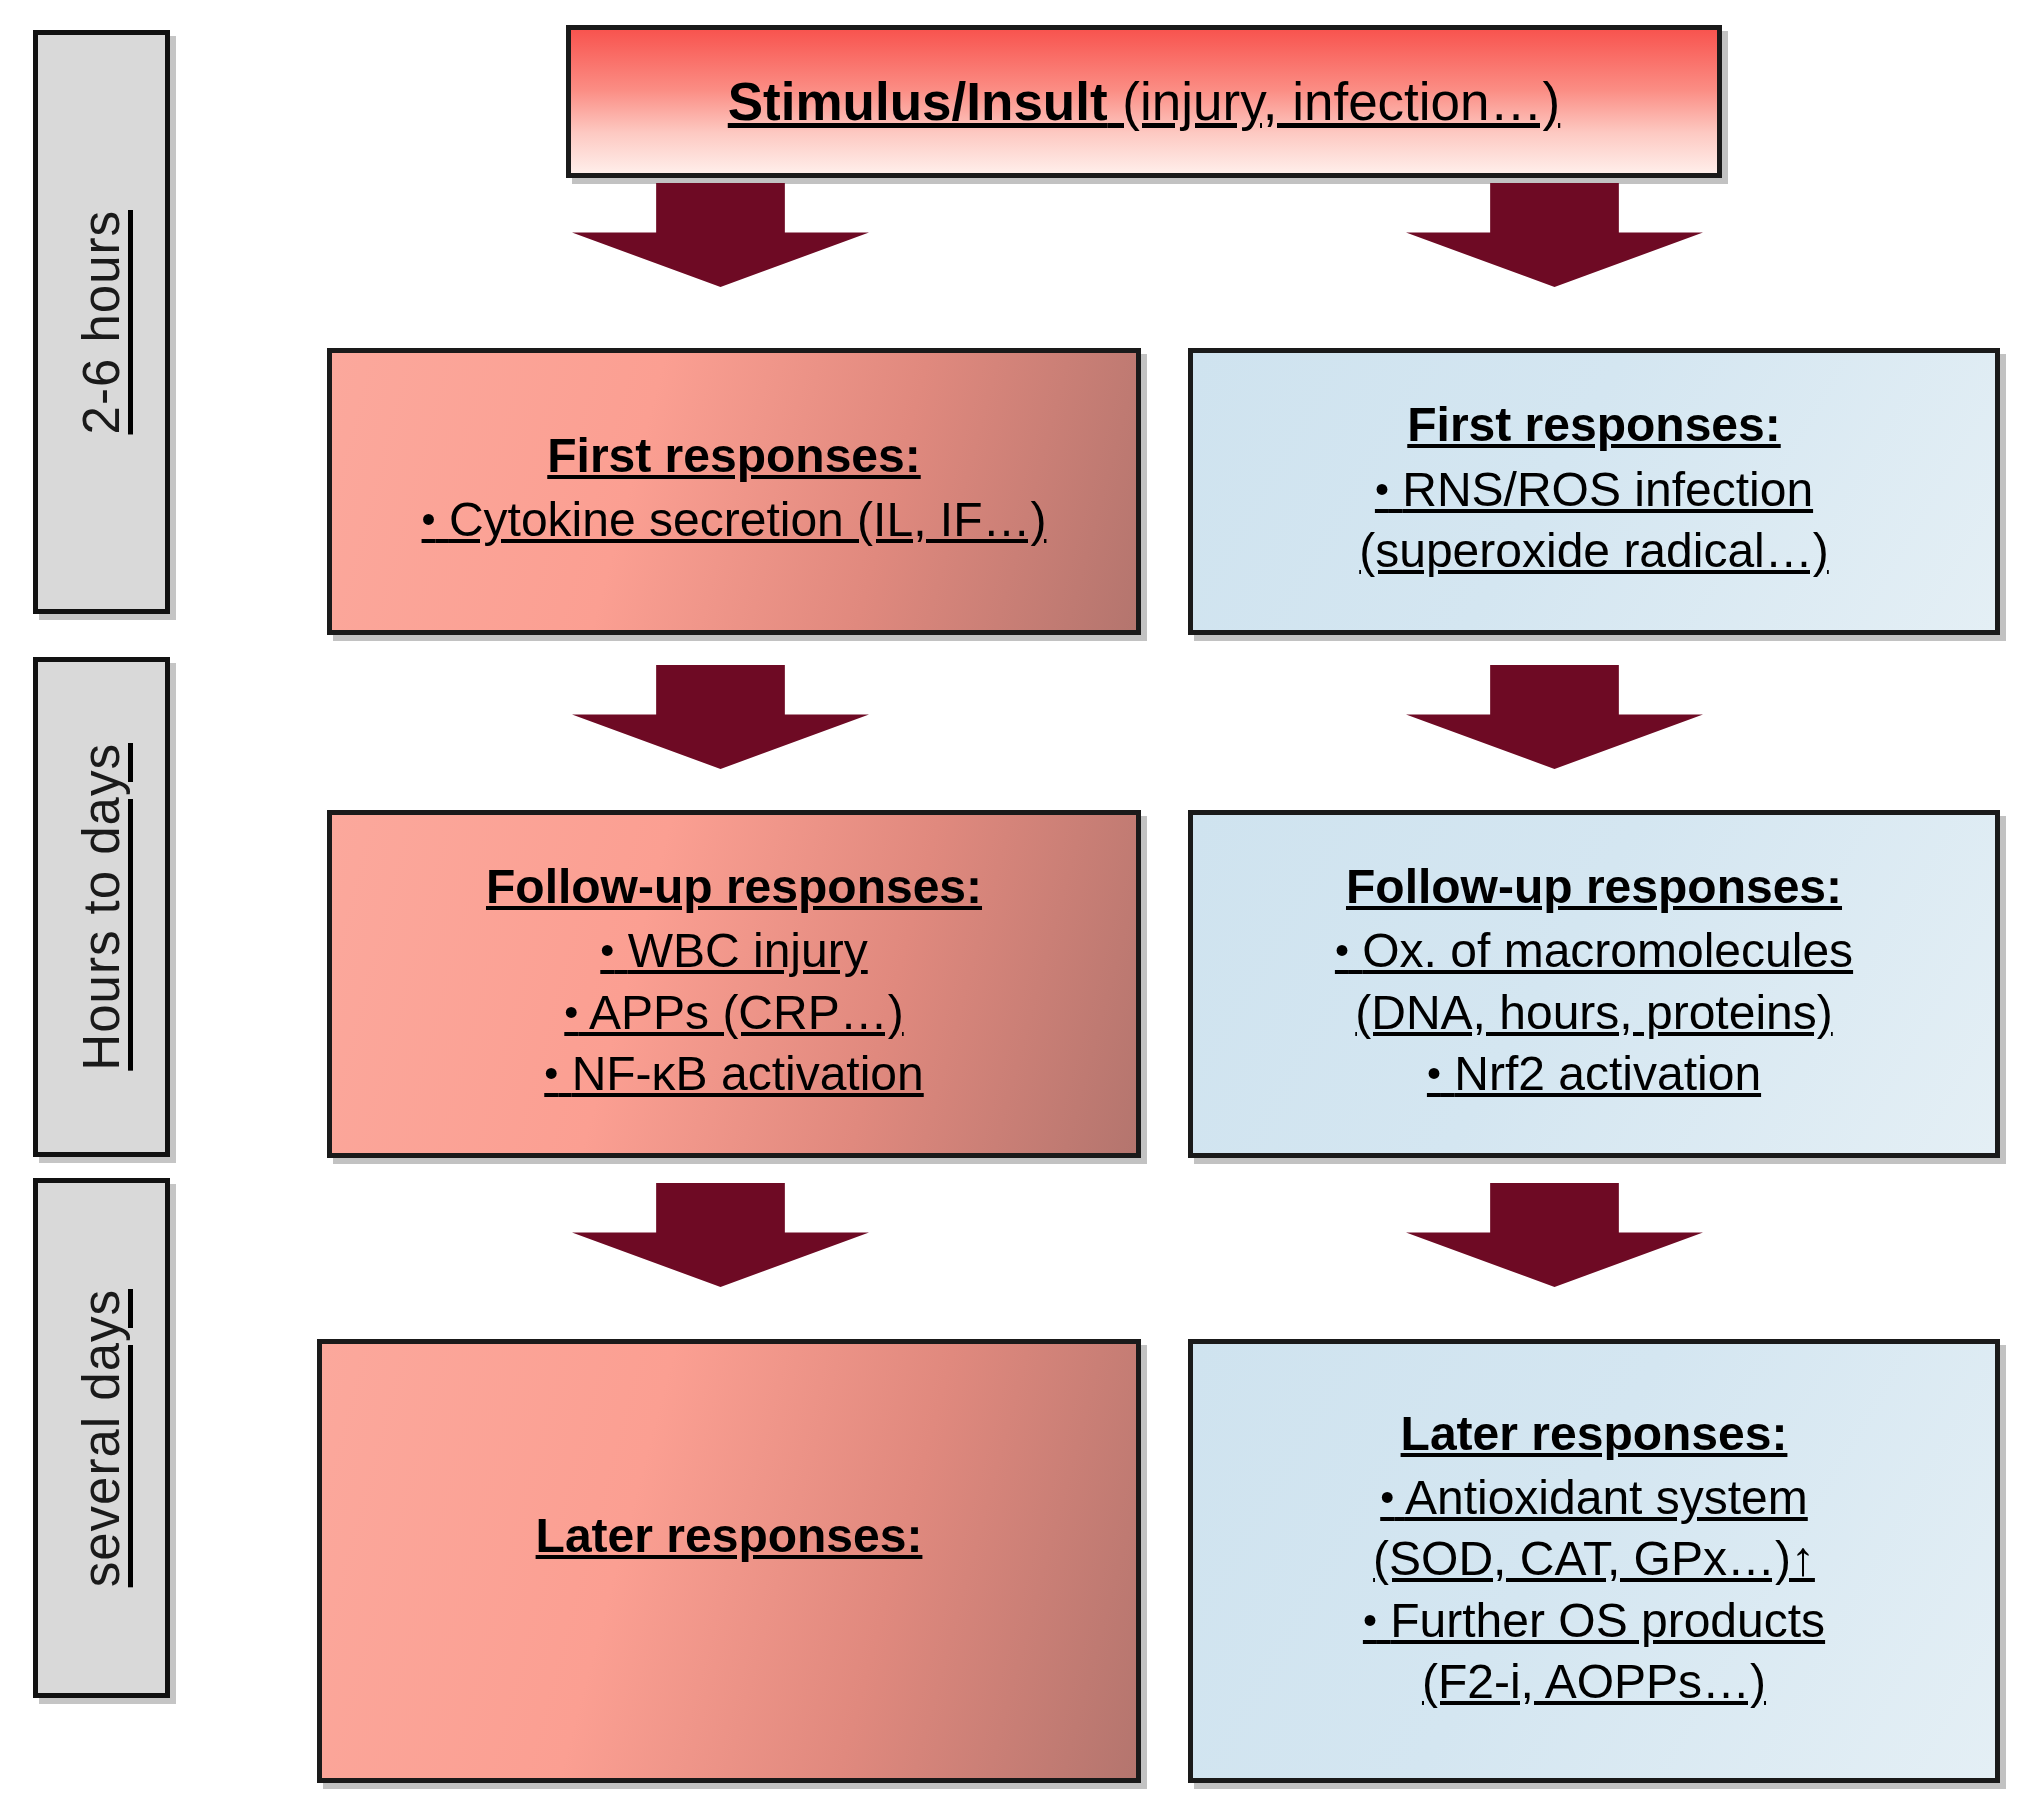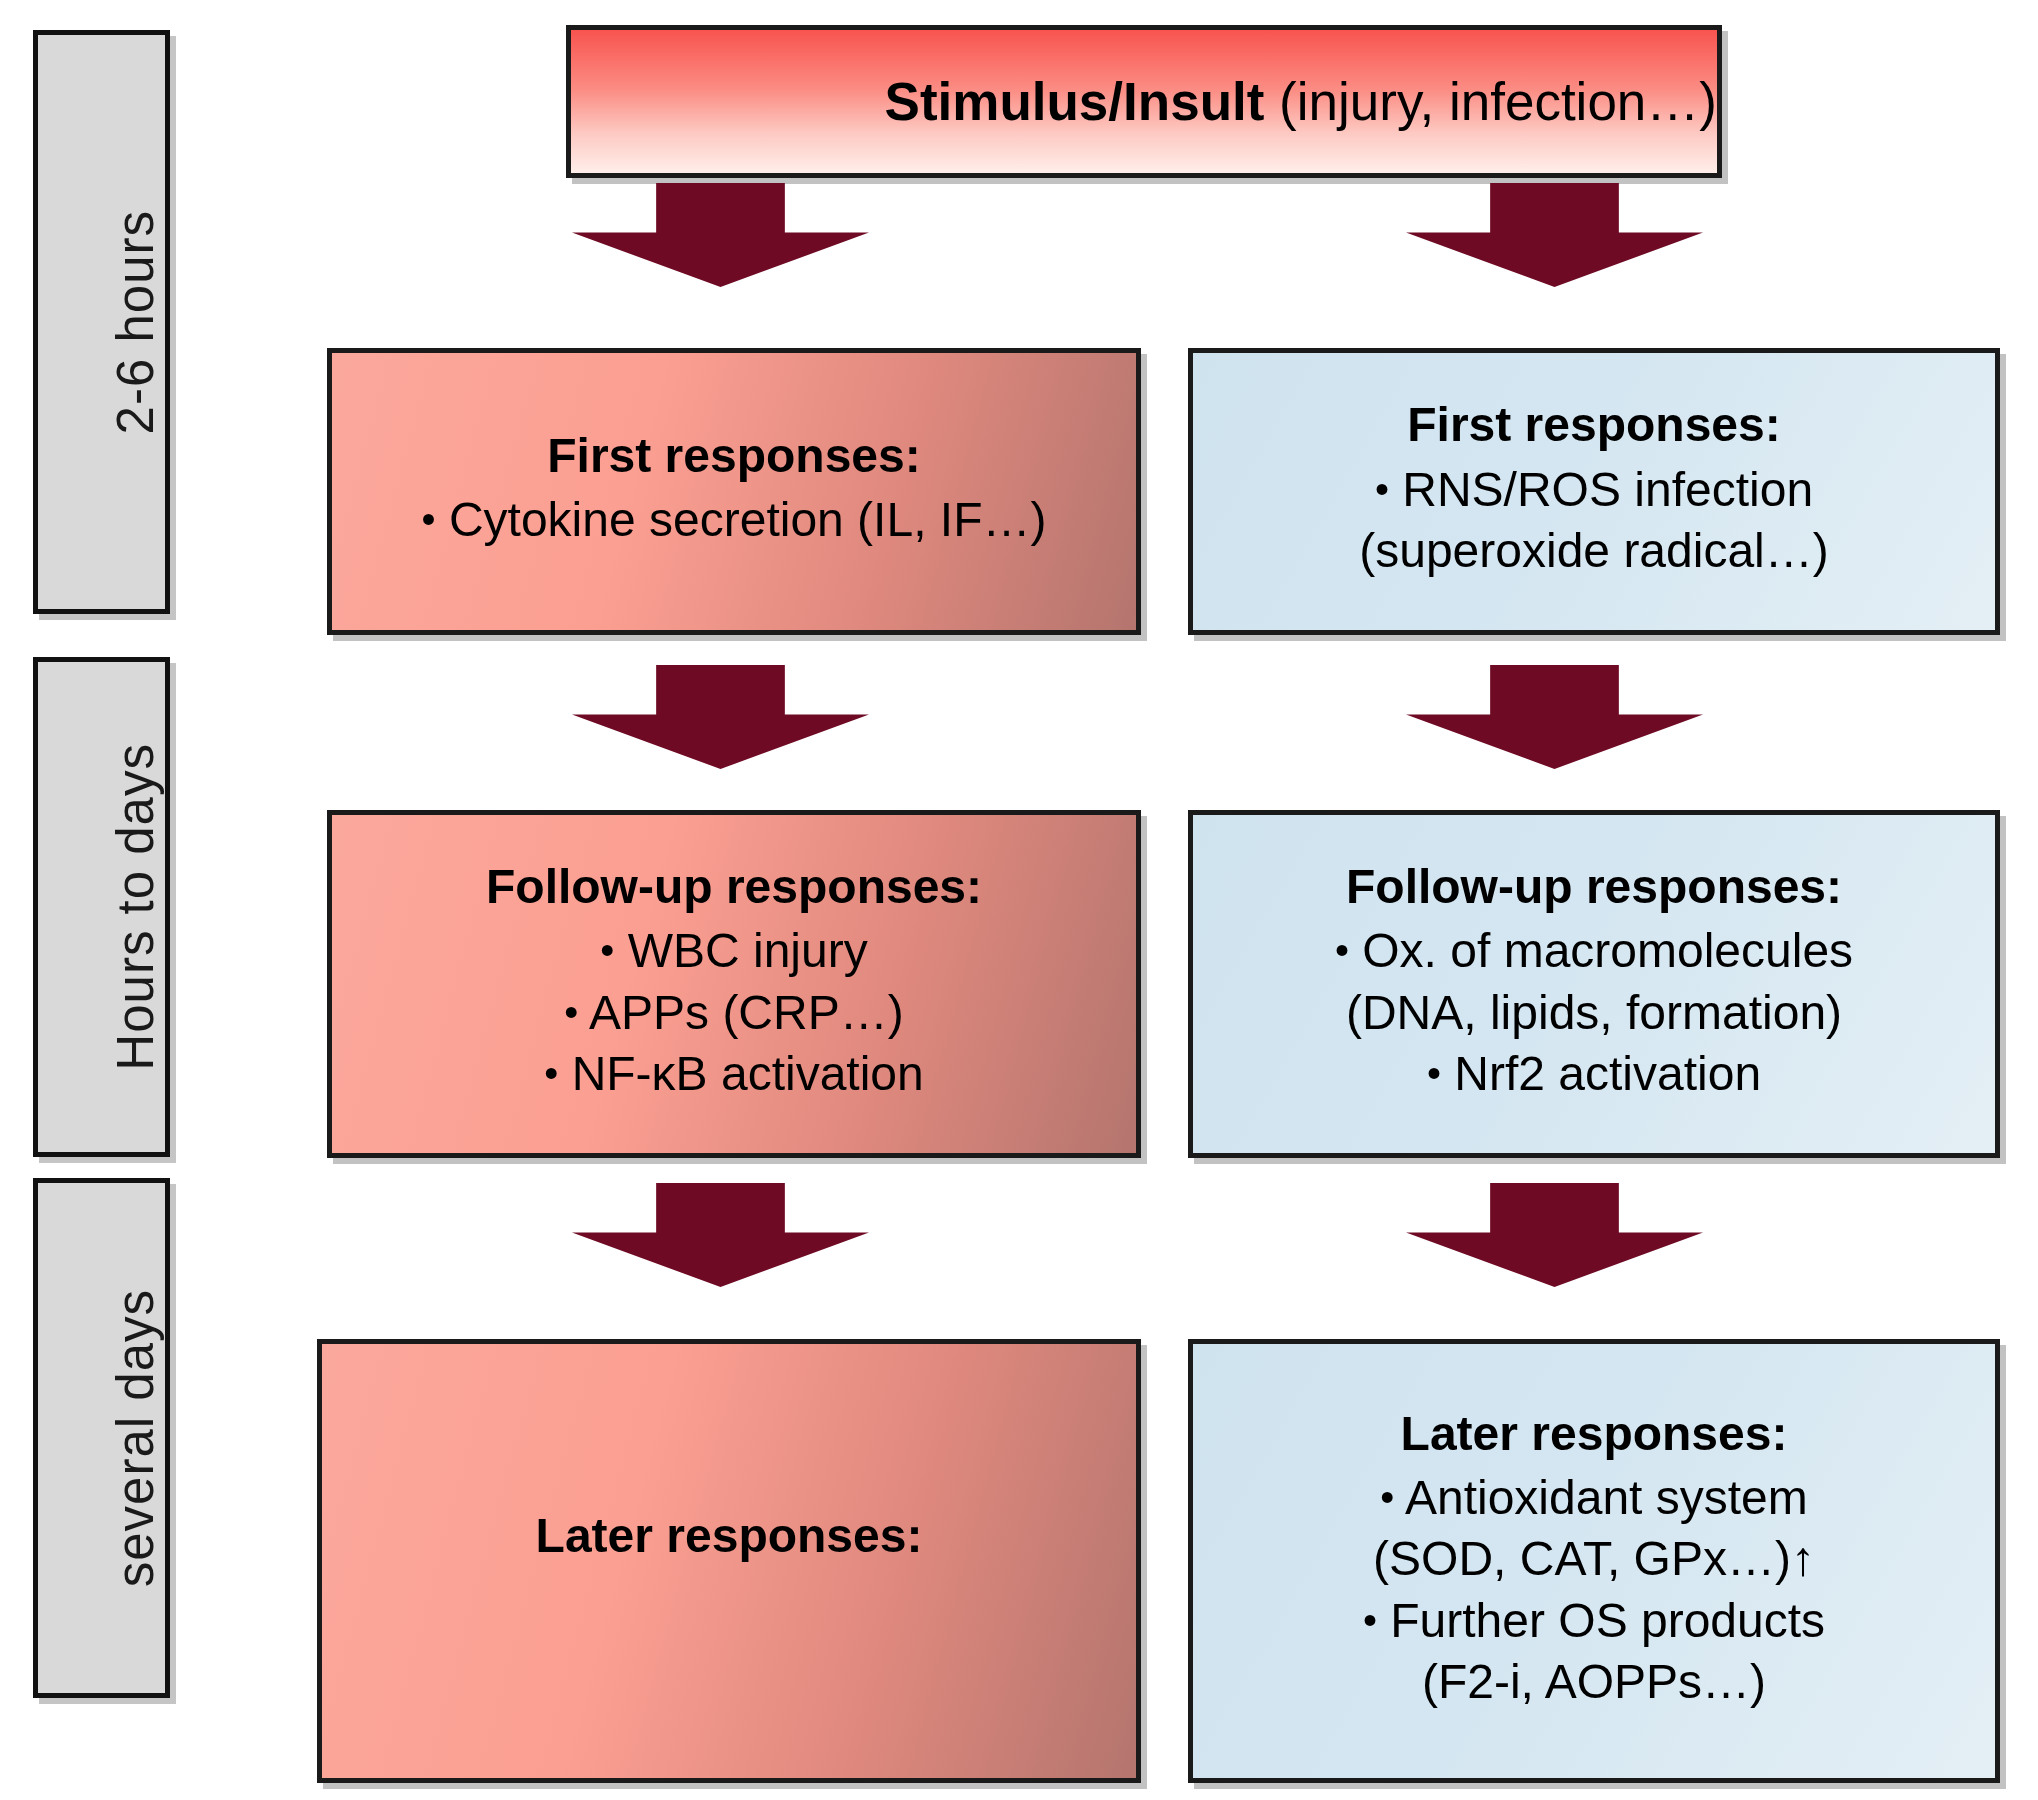--- a/index.html
+++ b/index.html
@@ -23,22 +23,23 @@
   }
 
   
   .box {
     position: absolute;
     box-sizing: border-box;
     border: 5px solid #1a1a1a;
     box-shadow: 6px 6px 0 rgba(120,120,120,0.45);
     display: flex;
     flex-direction: column;
-    align-items: flex-end;
+    align-items: center;
     justify-content: center;
+    text-decoration: underline;
   }
 
   
   .timeline-panel {
     background: #d9d9d9;
     border: 5px solid #111111;
     box-shadow: 6px 6px 0 rgba(140,140,140,0.5);
   }
   .timeline-label {
     writing-mode: vertical-rl;
@@ -209,21 +210,21 @@
 
   <div class="box blue-box" style="left:1188px; top:810px; width:812px; height:348px;">
     <div class="box-inner">
       <div class="box-title">Follow-up responses:</div>
       <ul class="bullet-list">
         <li>
           <span class="bul">•</span>
           <span>Ox. of macromolecules</span>
         </li>
         <li>
-          <span>(DNA, lipids, formation)</span>
+          <span>(DNA, hours, proteins)</span>
         </li>
         <li>
           <span class="bul">•</span>
           <span>Nrf2 activation</span>
         </li>
       </ul>
     </div>
   </div>
 
   <div class="arrow" style="left:572px; top:1183px; width:297px; height:104px;">

